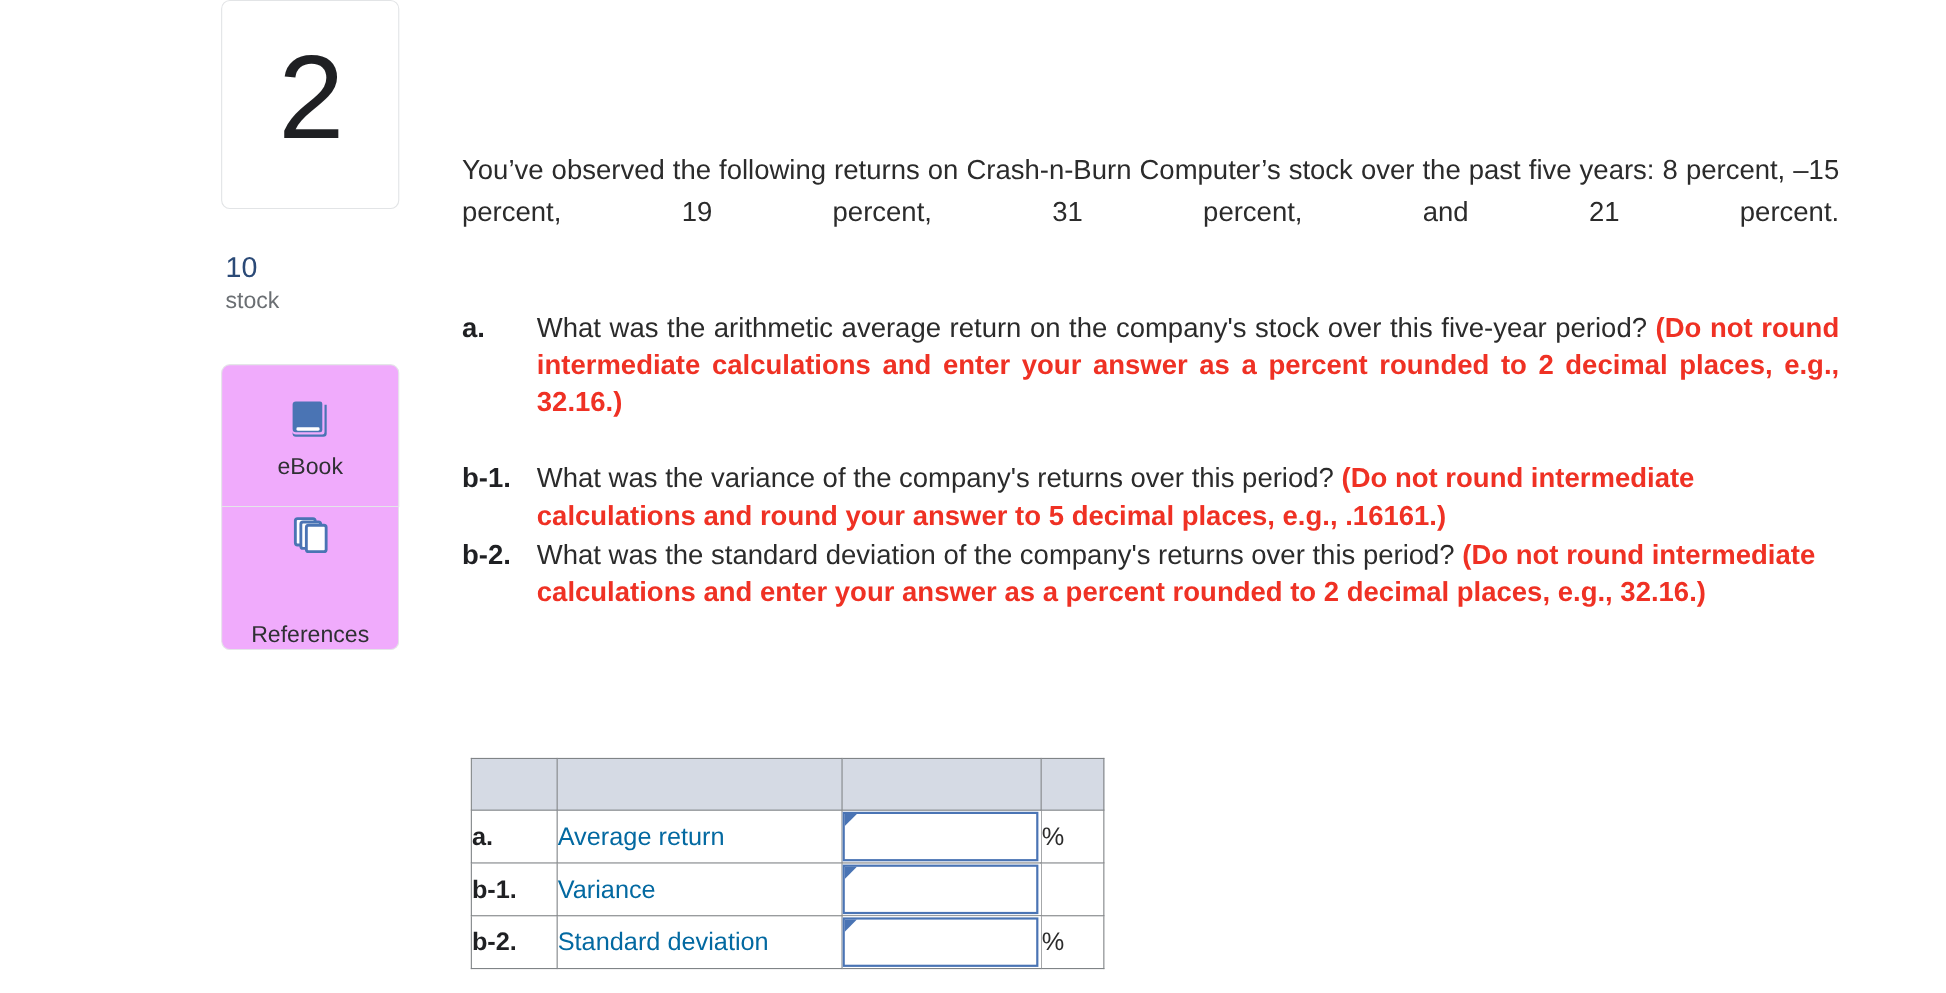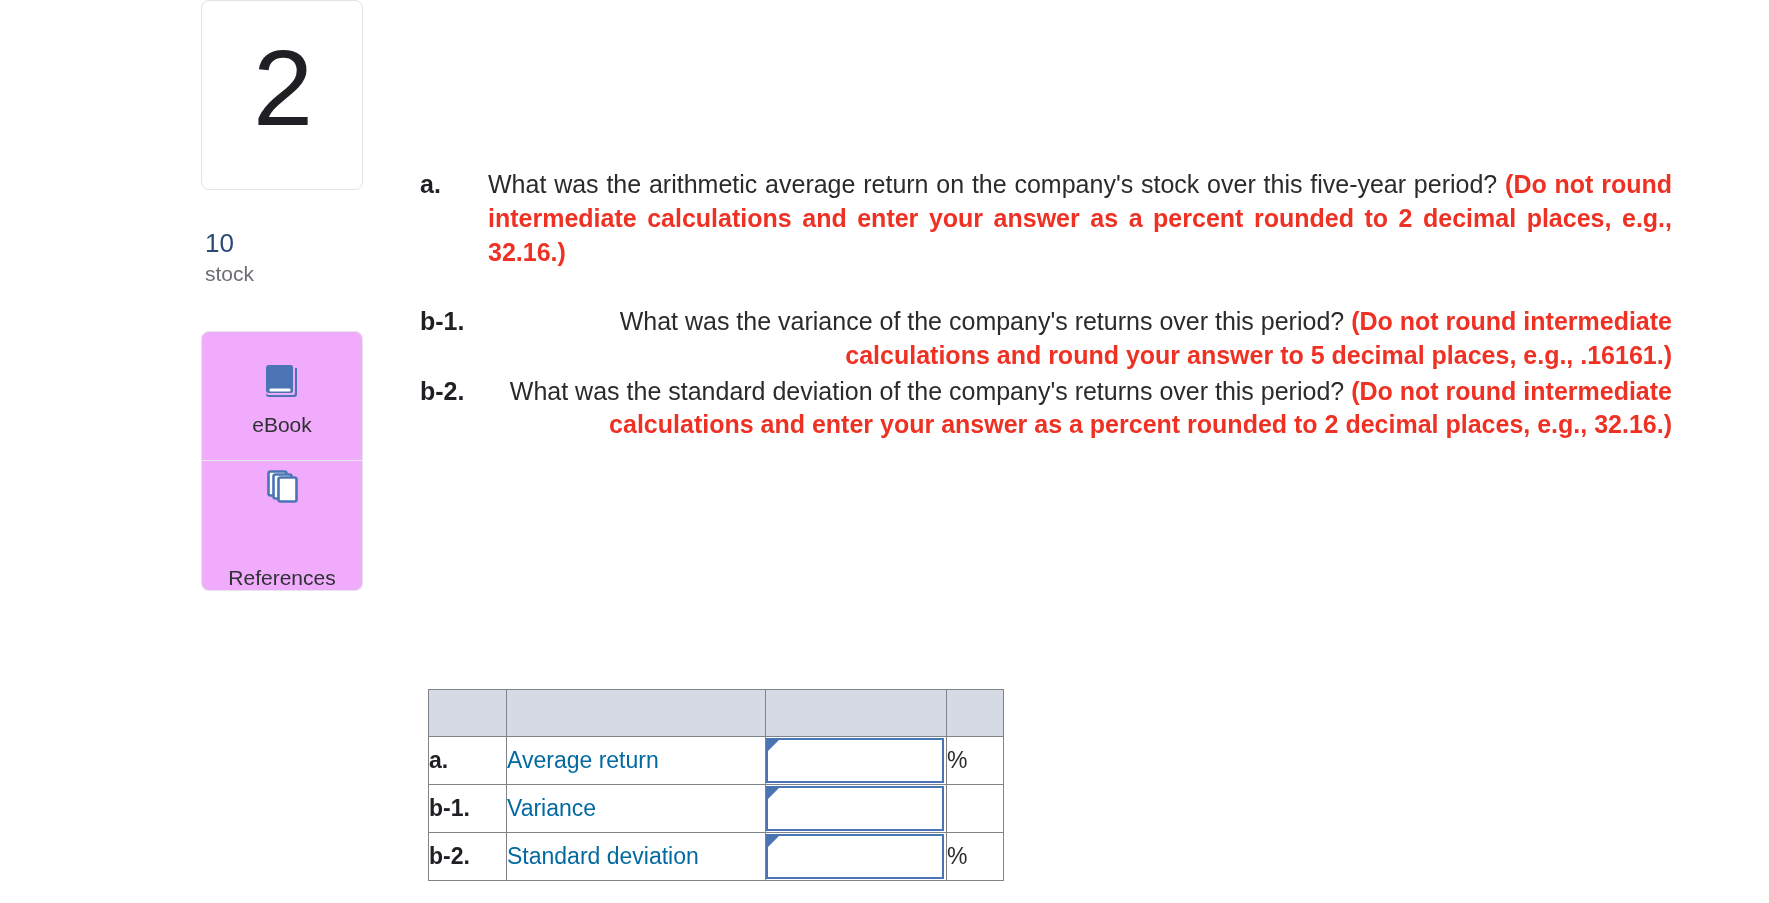--- a/index.html
+++ b/index.html
@@ -135,21 +135,20 @@
     font-weight: bold;
     line-height: 1.35;
     color: #1f2023;
     padding-top: 0px;
   }
   .part-text {
     flex: 1 1 auto;
     font-size: 25px;
     line-height: 1.35;
     color: #2b2b2b;
-    text-align: right;
   }
   .part-a .part-text {
     text-align: justify;
     text-justify: inter-word;
   }
   .part-a .part-text::after {
     content: "";
     display: inline-block;
     width: 100%;
   }
@@ -276,20 +275,21 @@
           </svg>
         </span>
         <span class="tool-label">References</span>
       </div>
 
     </div>
   </div>
 
   <div class="content">
 
+    <p class="intro">You’ve observed the following returns on Crash-n-Burn Computer’s stock over the past five years: 8 percent, –15 percent, 19 percent, 31 percent, and 21 percent.</p>
 
     <div class="parts">
 
       <div class="part part-a">
         <div class="part-letter">a.</div>
         <div class="part-text"><span>What was the arithmetic average return on the company's stock over this five-year period? </span><span class="hint">(Do not round intermediate calculations and enter your answer as a percent rounded to 2 decimal places, e.g., 32.16.)</span></div>
       </div>
 
       <div class="part part-b1">
         <div class="part-letter">b-1.</div>

